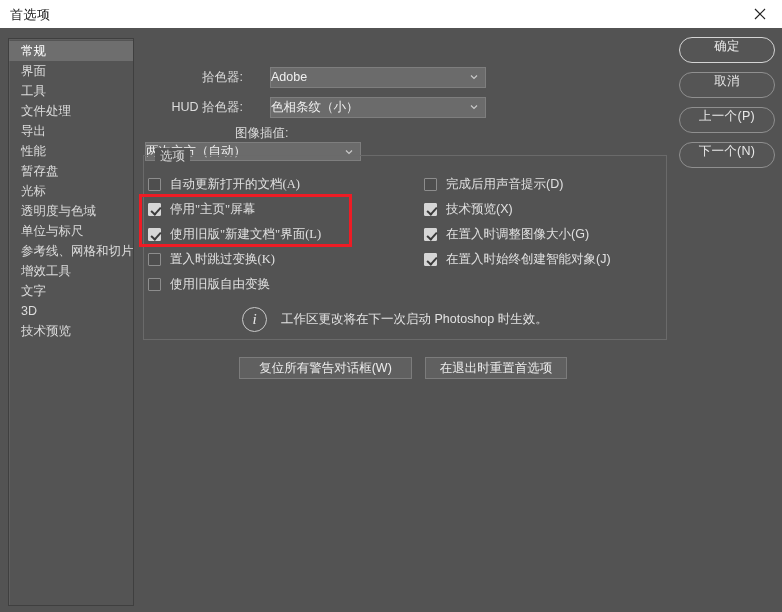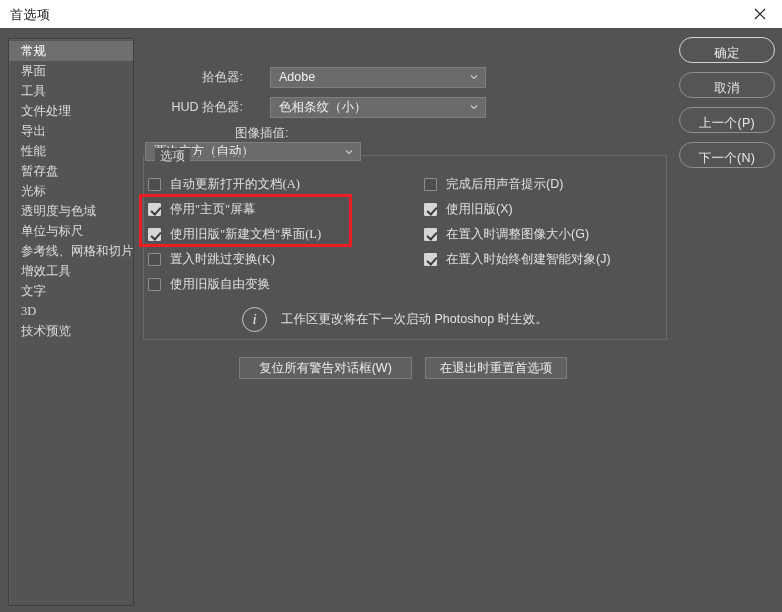--- a/index.html
+++ b/index.html
@@ -59,21 +59,20 @@
     position: absolute;
     left: 8px; top: 10px;
     width: 126px;
     height: 568px;
     background: #545454;
     border: 1px solid #3f3f3f;
     box-shadow: inset 1px 1px 0 #5e5e5e;
     box-sizing: border-box;
     padding: 2px 0 0 0;
     overflow: hidden;
-    font-family: Liberation Serif, serif;
   }
   .side-item {
     height: 20px;
     line-height: 20px;
     padding-left: 12px;
     font-size: 12.5px;
     color: #dcdcdc;
     cursor: default;
     white-space: nowrap;
   }
@@ -91,21 +90,21 @@
   .pill-btn {
     width: 96px;
     height: 26px;
     margin-bottom: 9px;
     border-radius: 13px;
     border: 1px solid #8f8f8f;
     background: #555555;
     color: #e8e8e8;
     font-size: 12.5px;
     display: flex;
-    align-items: flex-end;
+    align-items: flex-start;
     justify-content: center;
     cursor: pointer;
     box-sizing: border-box;
     letter-spacing: 0.3px;
   }
   .pill-btn.primary {
     border-color: #d4d4d4;
   }
 
   
@@ -128,21 +127,21 @@
     height: 21px;
     background: #6b6b6b;
     border: 1px solid #7e7e7e;
     box-sizing: border-box;
     display: flex;
     align-items: center;
     position: relative;
     cursor: pointer;
   }
   .sel-box .sel-value {
-    padding-left: 8px;
+    padding-left: 0;
     font-size: 12.5px;
     color: #f0f0f0;
     white-space: nowrap;
   }
   .sel-box .chev {
     position: absolute;
     right: 7px;
     top: 50%;
     transform: translateY(-50%);
     width: 8px; height: 8px;
@@ -368,21 +367,21 @@
         <span class="opt-label">使用旧版自由变换</span>
       </div>
     </div>
   <div class="opt-col-right">
       <div class="opt-item">
         <span class="cbx"></span>
         <span class="opt-label">完成后用声音提示(D)</span>
       </div>
       <div class="opt-item">
         <span class="cbx checked"></span>
-        <span class="opt-label">使用旧版(X)</span>
+        <span class="opt-label">技术预览(X)</span>
       </div>
       <div class="opt-item">
         <span class="cbx checked"></span>
         <span class="opt-label">在置入时调整图像大小(G)</span>
       </div>
       <div class="opt-item">
         <span class="cbx checked"></span>
         <span class="opt-label">在置入时始终创建智能对象(J)</span>
       </div>
     </div>

